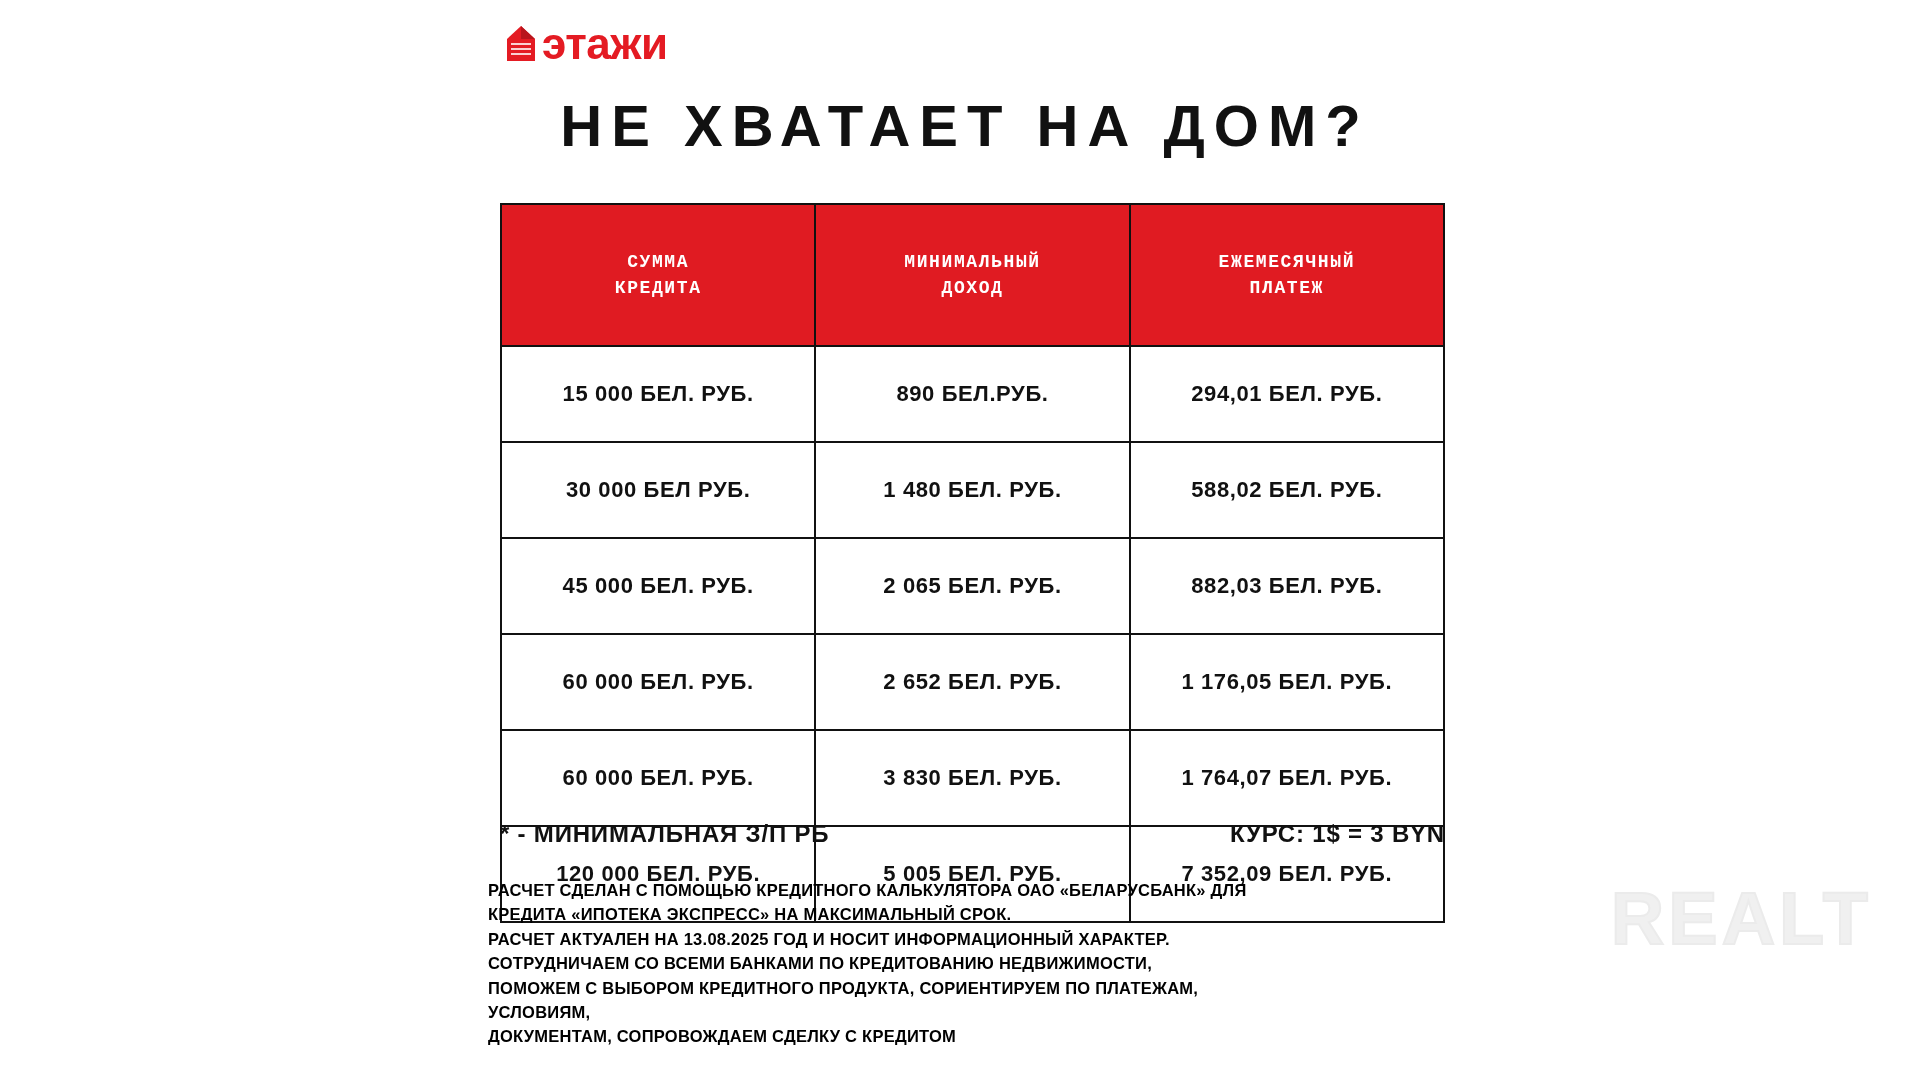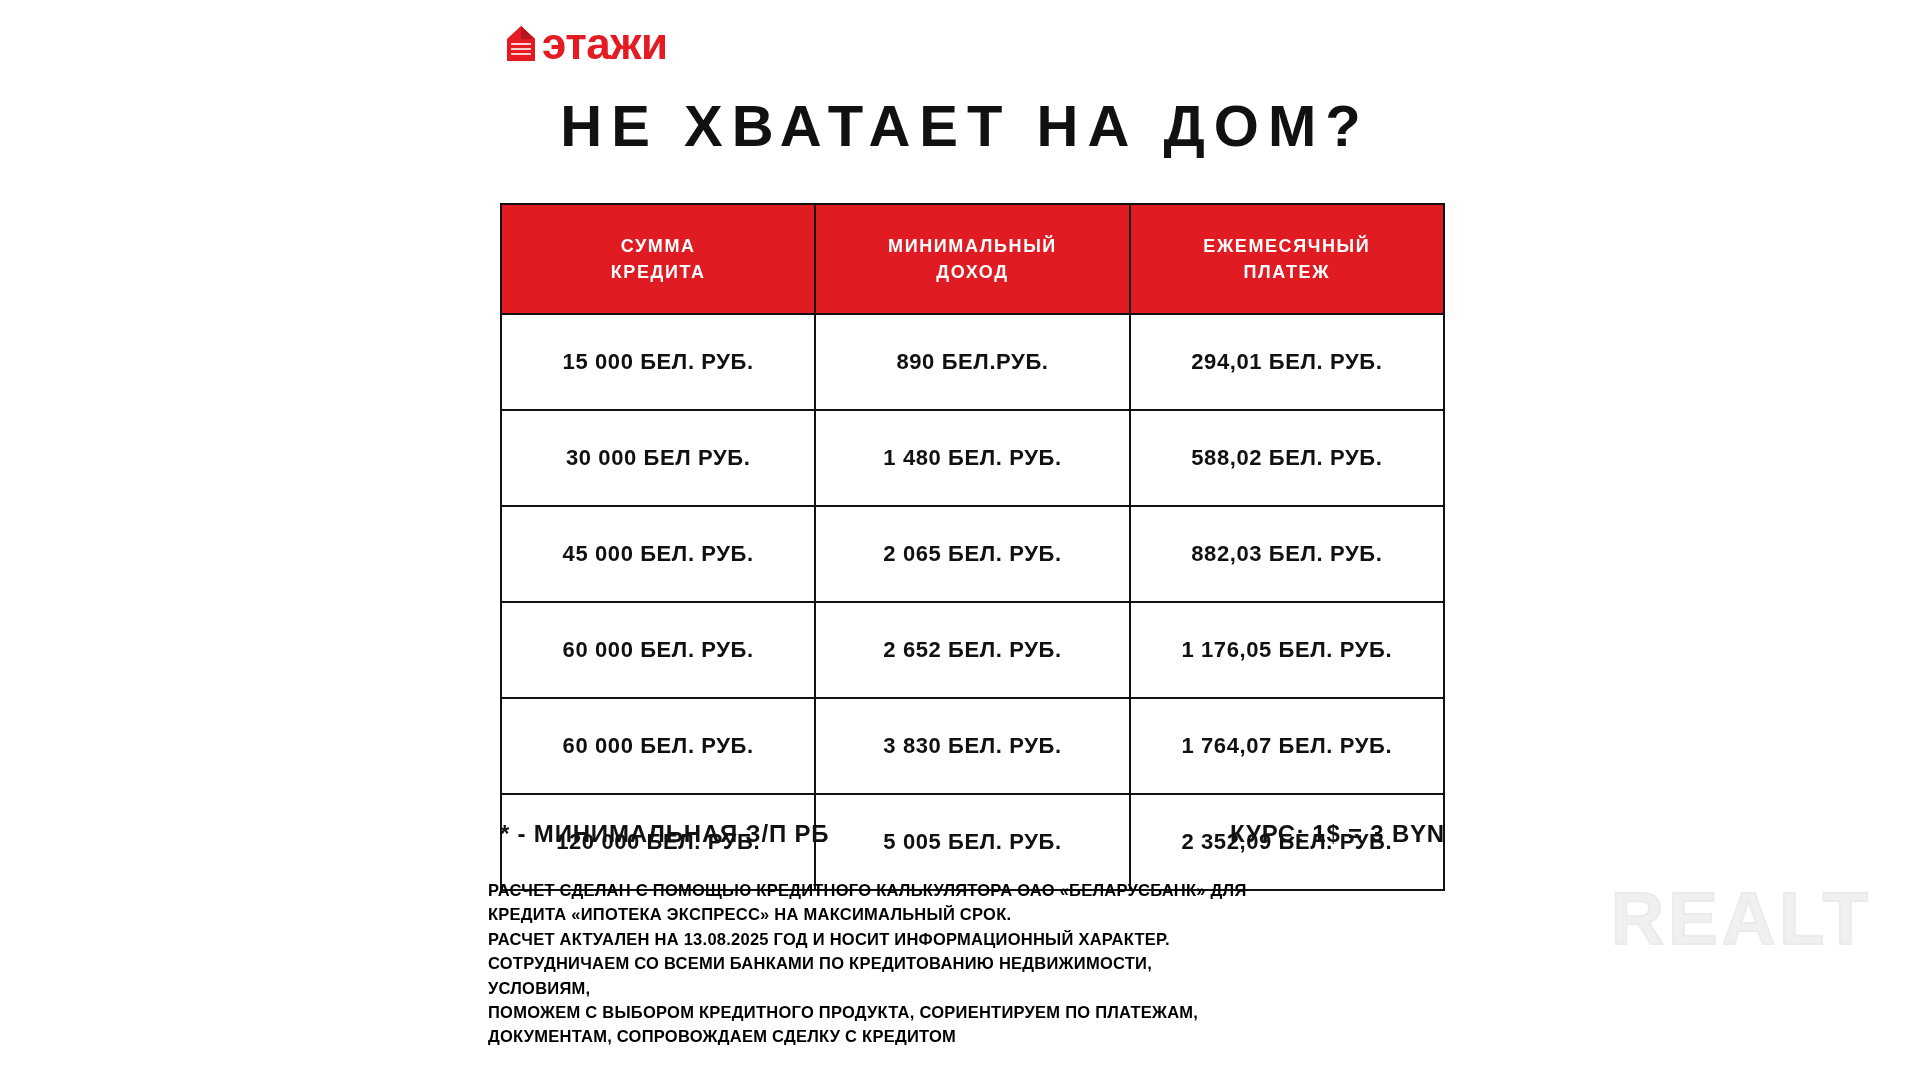--- a/index.html
+++ b/index.html
@@ -75,22 +75,23 @@
     vertical-align: middle;
   }
   table.rate-table th {
     background: #e01b22;
     color: #ffffff;
     font-size: 18px;
     font-weight: 700;
     letter-spacing: 1.6px;
     line-height: 1.45;
     height: 92px;
-    padding: 8px 6px;
+    padding: 24px 6px;
     border-color: #111111;
+    font-family: Liberation Mono, monospace;
   }
   table.rate-table td {
     height: 82px;
     font-size: 22px;
     font-weight: 700;
     letter-spacing: 0.6px;
     color: #111111;
     padding: 6px;
   }
 
@@ -200,36 +201,36 @@
           <td>1 176,05 БЕЛ. РУБ.</td>
         </tr>
         <tr>
           <td>60 000 БЕЛ. РУБ.</td>
           <td>3 830 БЕЛ. РУБ.</td>
           <td>1 764,07 БЕЛ. РУБ.</td>
         </tr>
         <tr>
           <td>120 000 БЕЛ. РУБ.</td>
           <td>5 005 БЕЛ. РУБ.</td>
-          <td>2 352,09 БЕЛ. РУБ.</td>
+          <td>7 352,09 БЕЛ. РУБ.</td>
         </tr>
       </tbody>
     </table>
   </div>
 
   <div class="foot-row">
     <span>* - МИНИМАЛЬНАЯ З/П РБ</span>
     <span>КУРС: 1$ = 3 BYN</span>
   </div>
 
   <div class="disclaimer">
     <p>РАСЧЕТ СДЕЛАН С ПОМОЩЬЮ КРЕДИТНОГО КАЛЬКУЛЯТОРА ОАО «БЕЛАРУСБАНК» ДЛЯ</p>
     <p>КРЕДИТА «ИПОТЕКА ЭКСПРЕСС» НА МАКСИМАЛЬНЫЙ СРОК.</p>
     <p>РАСЧЕТ АКТУАЛЕН НА 13.08.2025 ГОД И НОСИТ ИНФОРМАЦИОННЫЙ ХАРАКТЕР.</p>
     <p>СОТРУДНИЧАЕМ СО ВСЕМИ БАНКАМИ ПО КРЕДИТОВАНИЮ НЕДВИЖИМОСТИ,</p>
+    <p>ПОМОЖЕМ С ВЫБОРОМ КРЕДИТНОГО ПРОДУКТА, СОРИЕНТИРУЕМ ПО ПЛАТЕЖАМ,</p>
     <p>УСЛОВИЯМ,</p>
-    <p>ПОМОЖЕМ С ВЫБОРОМ КРЕДИТНОГО ПРОДУКТА, СОРИЕНТИРУЕМ ПО ПЛАТЕЖАМ,</p>
     <p>ДОКУМЕНТАМ, СОПРОВОЖДАЕМ СДЕЛКУ С КРЕДИТОМ</p>
   </div>
 
   <div class="watermark">REALT</div>
 
 </div>
 
 </body></html>

